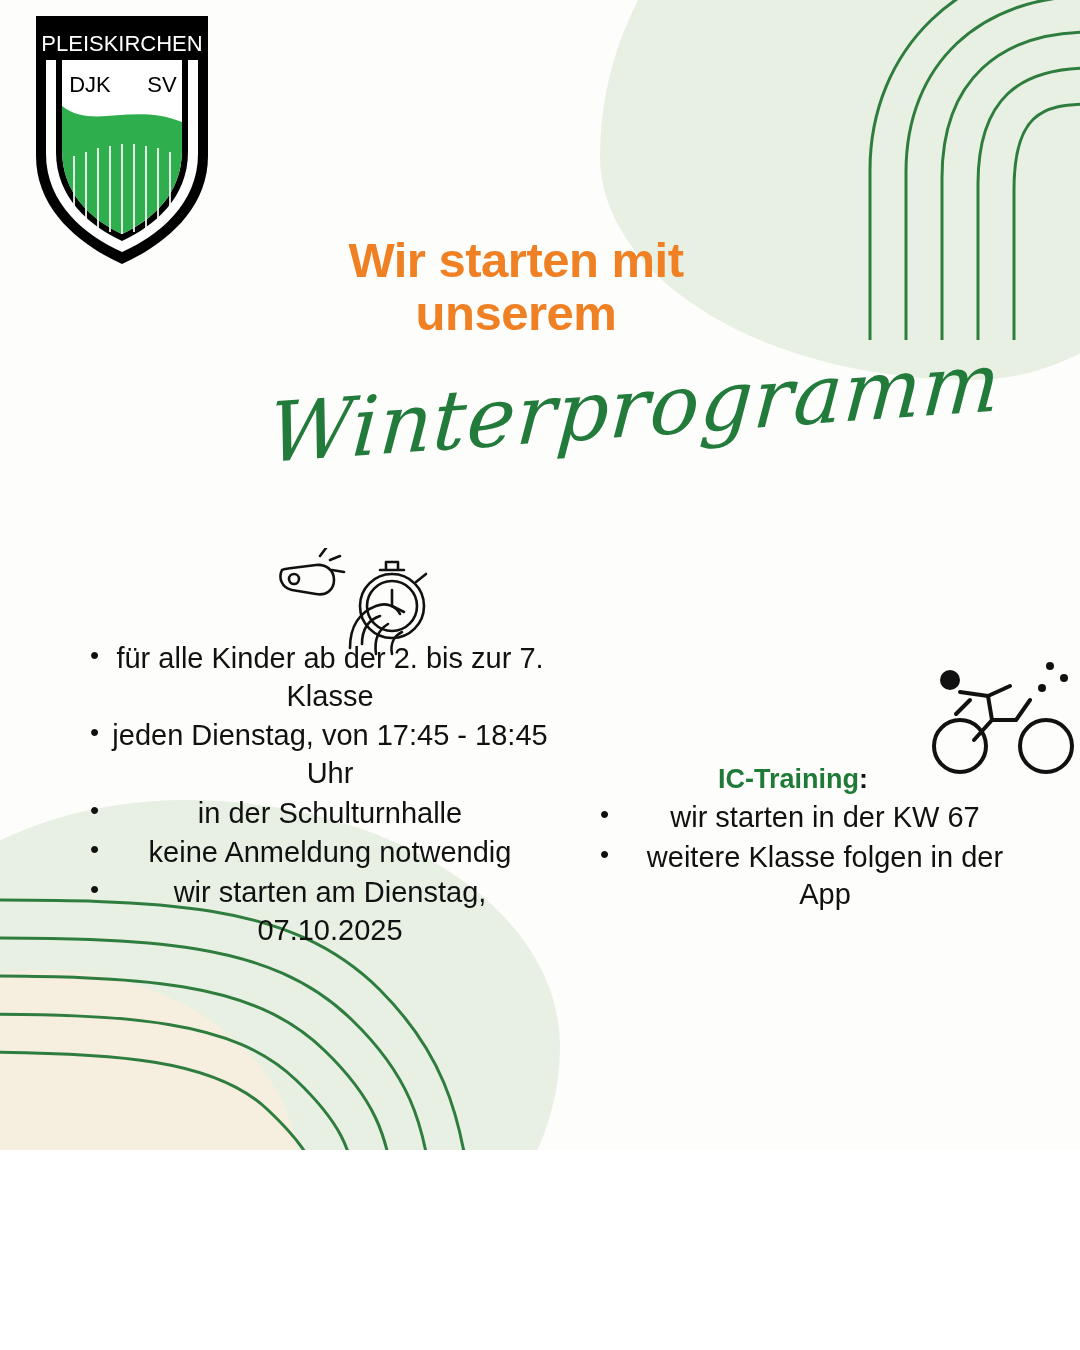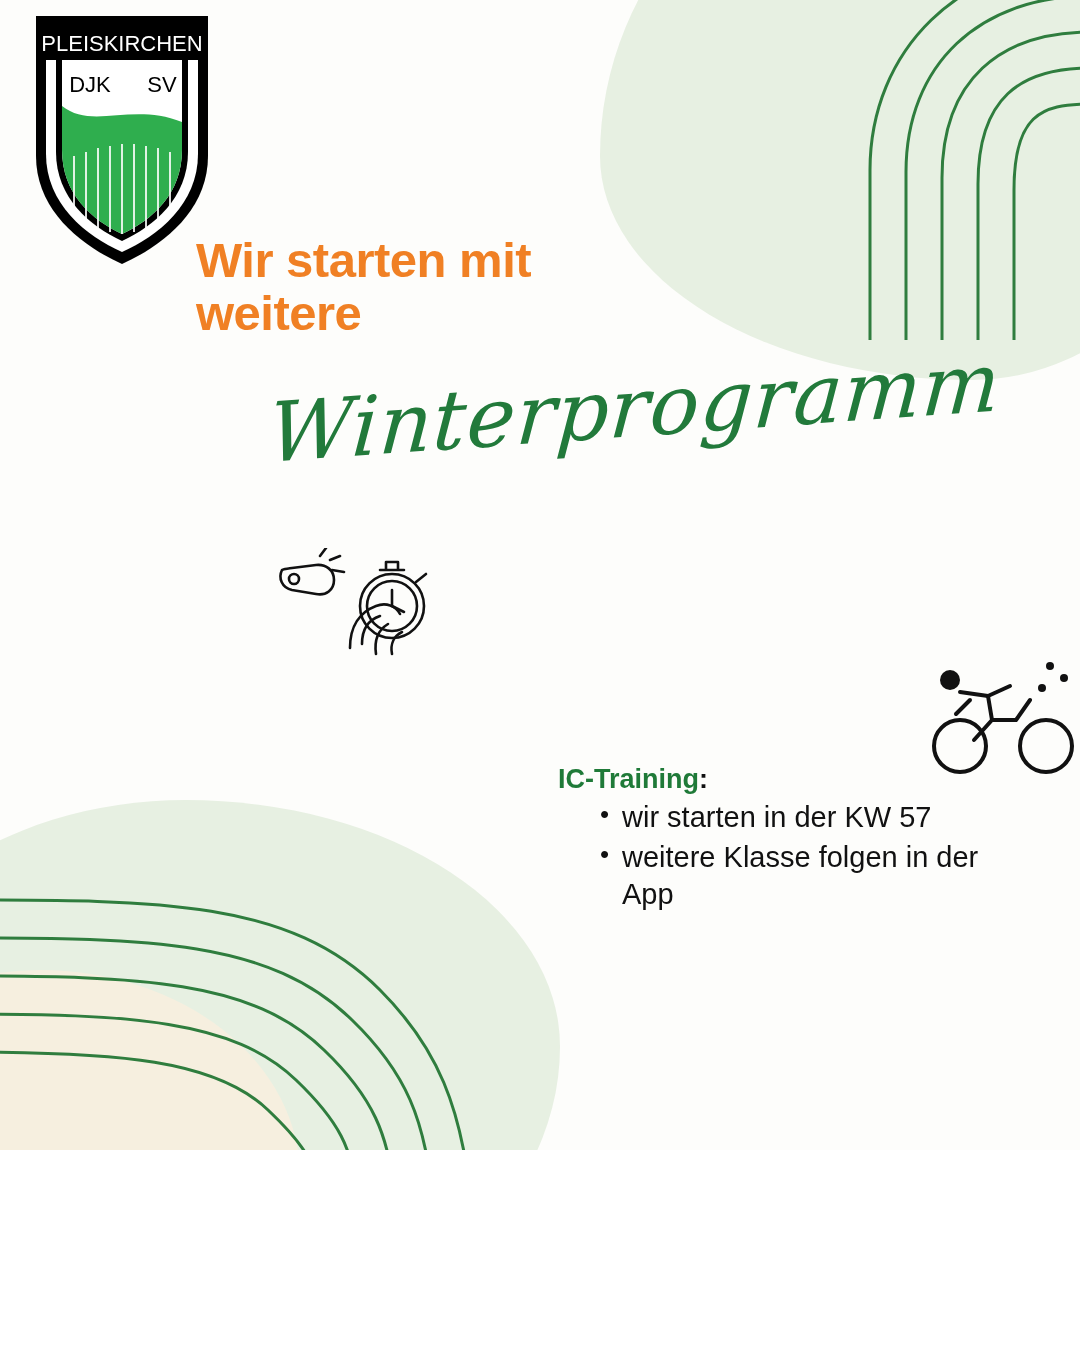--- a/index.html
+++ b/index.html
@@ -12,20 +12,21 @@
     background: #ffffff;
     font-family: "Liberation Sans", sans-serif;
     overflow: hidden;
   }
   .poster {
     position: relative;
     width: 1080px;
     height: 1150px;
     background: #fdfdfb;
     overflow: hidden;
+    text-align: center;
   }
 
   
   .blob-tr {
     position: absolute;
     top: -180px;
     right: -140px;
     width: 620px;
     height: 560px;
     background: #e7f0e2;
@@ -207,21 +208,21 @@
       <line x1="100" y1="138" x2="100" y2="228"></line>
       <line x1="112" y1="138" x2="112" y2="226"></line>
       <line x1="124" y1="140" x2="124" y2="222"></line>
       <line x1="136" y1="142" x2="136" y2="214"></line>
       <line x1="148" y1="146" x2="148" y2="200"></line>
     </g>
   </svg>
 
   <div class="headline">
     <div class="headline-line">Wir starten mit</div>
-    <div class="headline-line">weitere</div>
+    <div class="headline-line">unserem</div>
   </div>
   <div class="script">Winterprogramm</div>
 
   <svg class="icon-whistle" width="180" height="110" viewBox="0 0 180 110">
     <g fill="none" stroke="#111111" stroke-width="2.6" stroke-linecap="round" stroke-linejoin="round">
       <path d="M6 22 C 2 30 6 40 16 42 L40 46 C 50 48 58 42 58 32 C 58 22 50 16 40 17 L16 20 C 10 21 7 21 6 22 Z"></path>
       <circle cx="18" cy="31" r="5"></circle>
       <path d="M44 8 L50 0 M54 12 L64 8 M56 22 L68 24"></path>
       <circle cx="116" cy="58" r="32"></circle>
       <circle cx="116" cy="58" r="25"></circle>
@@ -244,23 +245,30 @@
       <path d="M58 48 L62 72 L44 92"></path>
       <path d="M62 72 L86 72 L100 52"></path>
       <path d="M40 52 L26 66"></path>
       <circle cx="120" cy="18" r="4" fill="#111111" stroke="none"></circle>
       <circle cx="134" cy="30" r="4" fill="#111111" stroke="none"></circle>
       <circle cx="112" cy="40" r="4" fill="#111111" stroke="none"></circle>
     </g>
   </svg>
 
   <div class="block block-kids">
+    <ul class="items">
+      <li>für alle Kinder ab der 2. bis zur 7. Klasse</li>
+      <li>jeden Dienstag, von 17:45 - 18:45 Uhr</li>
+      <li>in der Schulturnhalle</li>
+      <li>keine Anmeldung notwendig</li>
+      <li>wir starten am Dienstag, 07.10.2025</li>
+    </ul>
   </div>
 
   <div class="block block-ic">
     <h2 class="block-title"><span>IC-Training</span><span class="colon">:</span></h2>
     <ul class="items">
-      <li>wir starten in der KW 57</li>
+      <li>wir starten in der KW 67</li>
       <li>weitere Klasse folgen in der App</li>
     </ul>
   </div>
 
 </div>
 
 </body></html>

